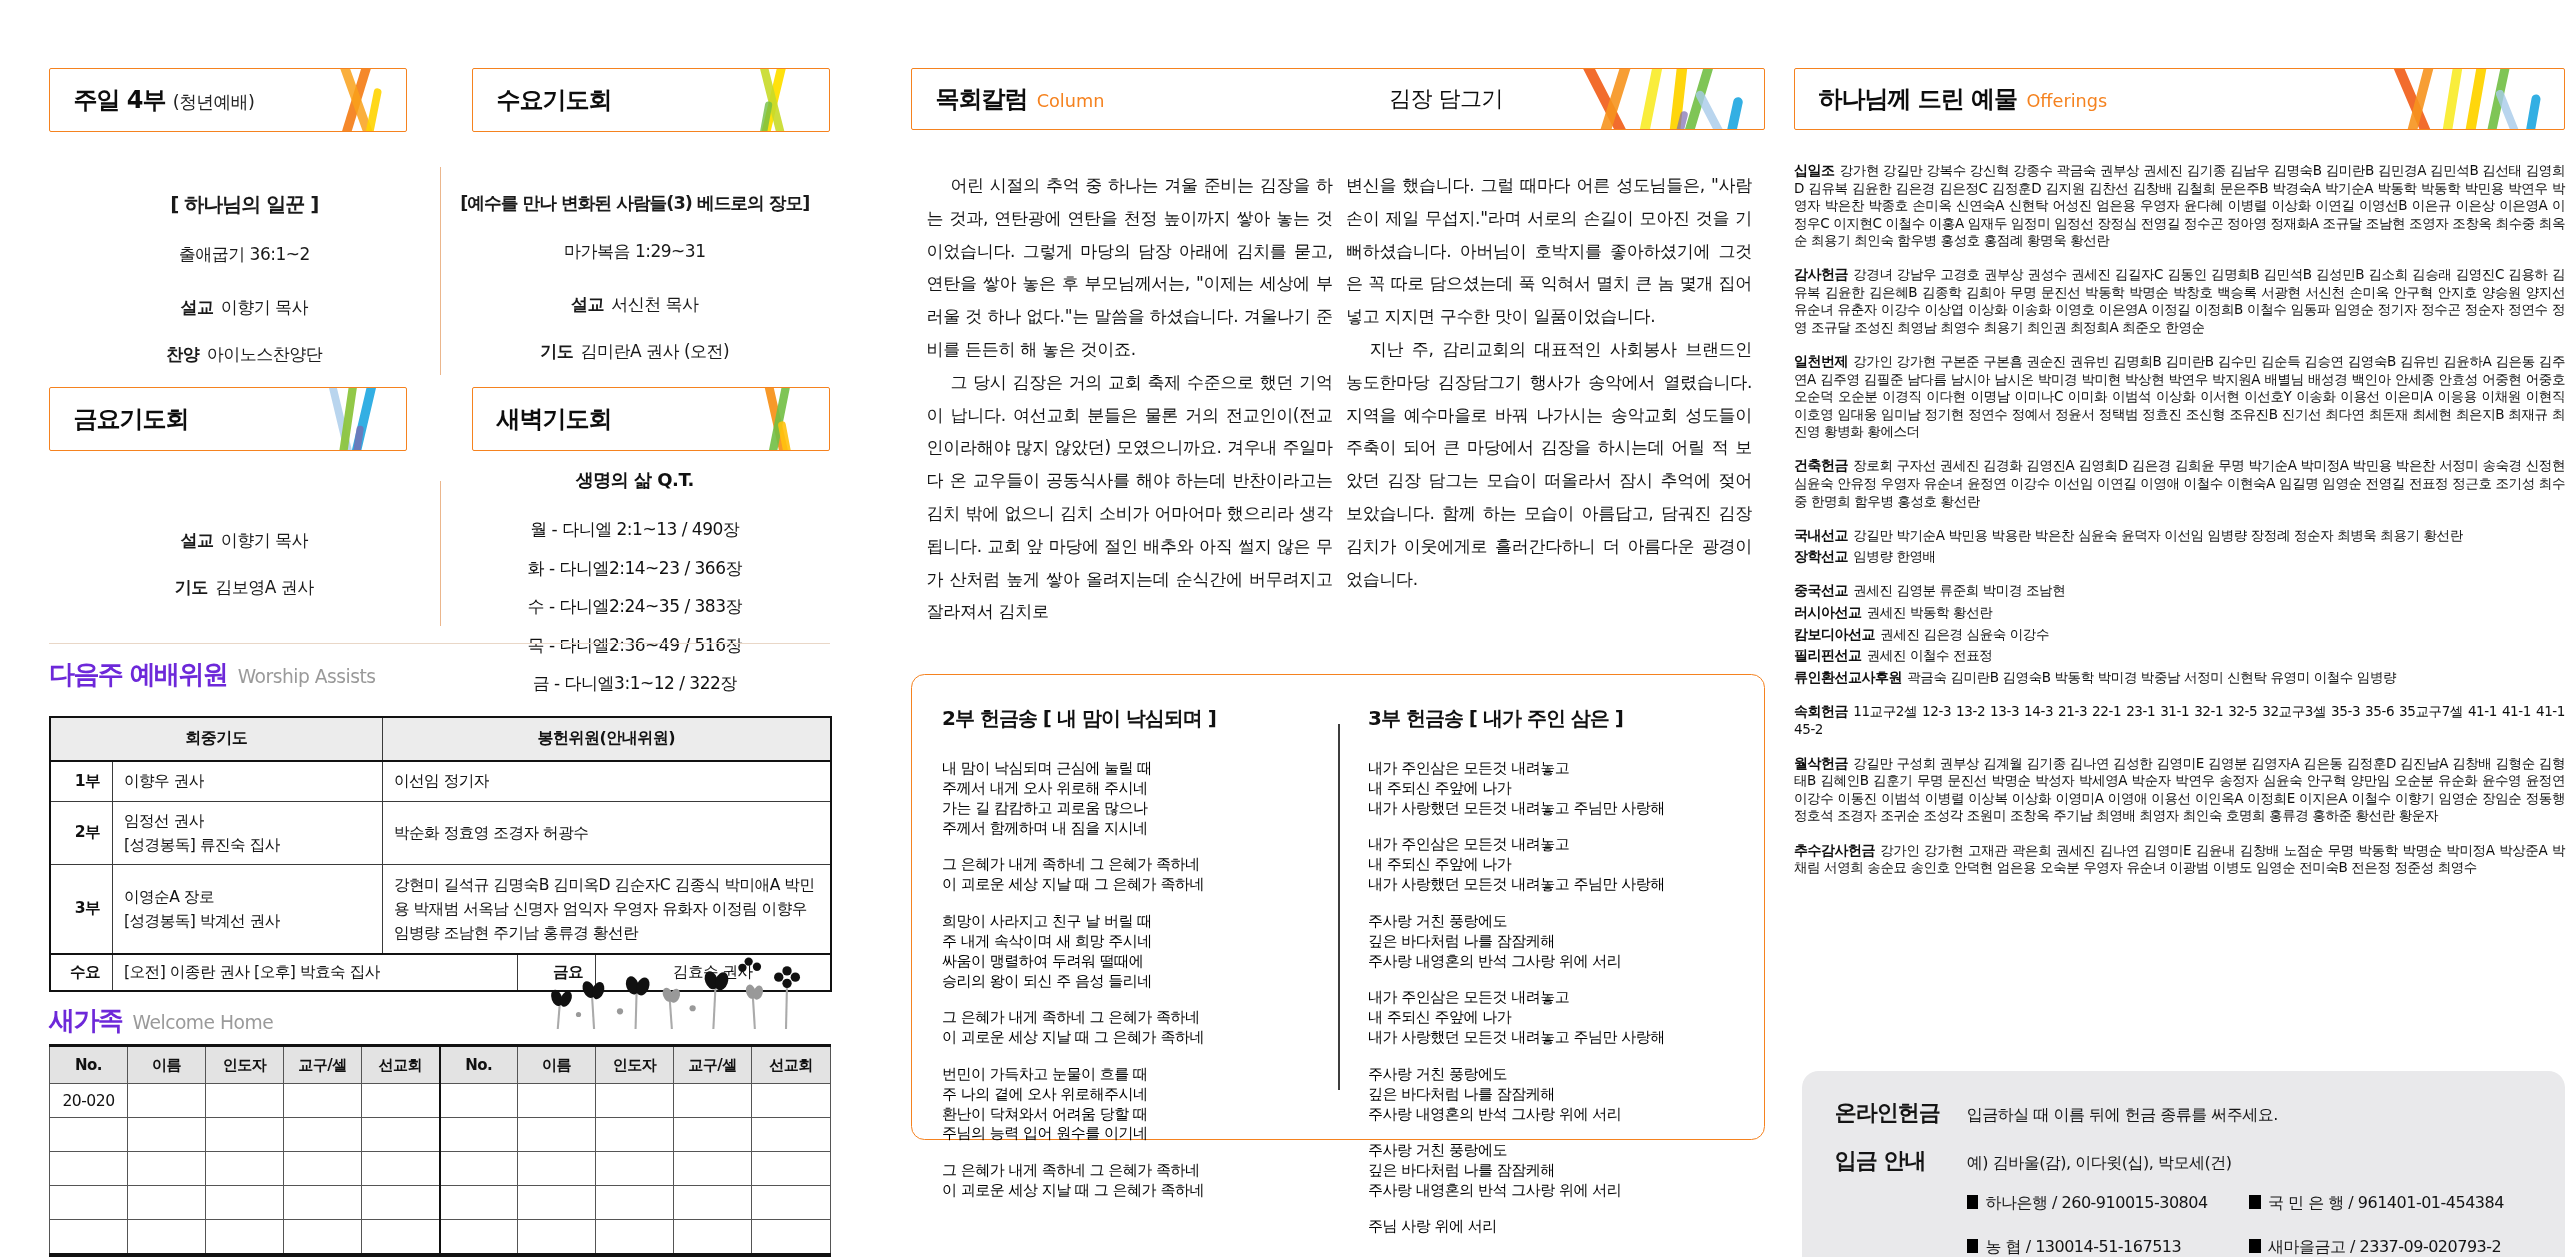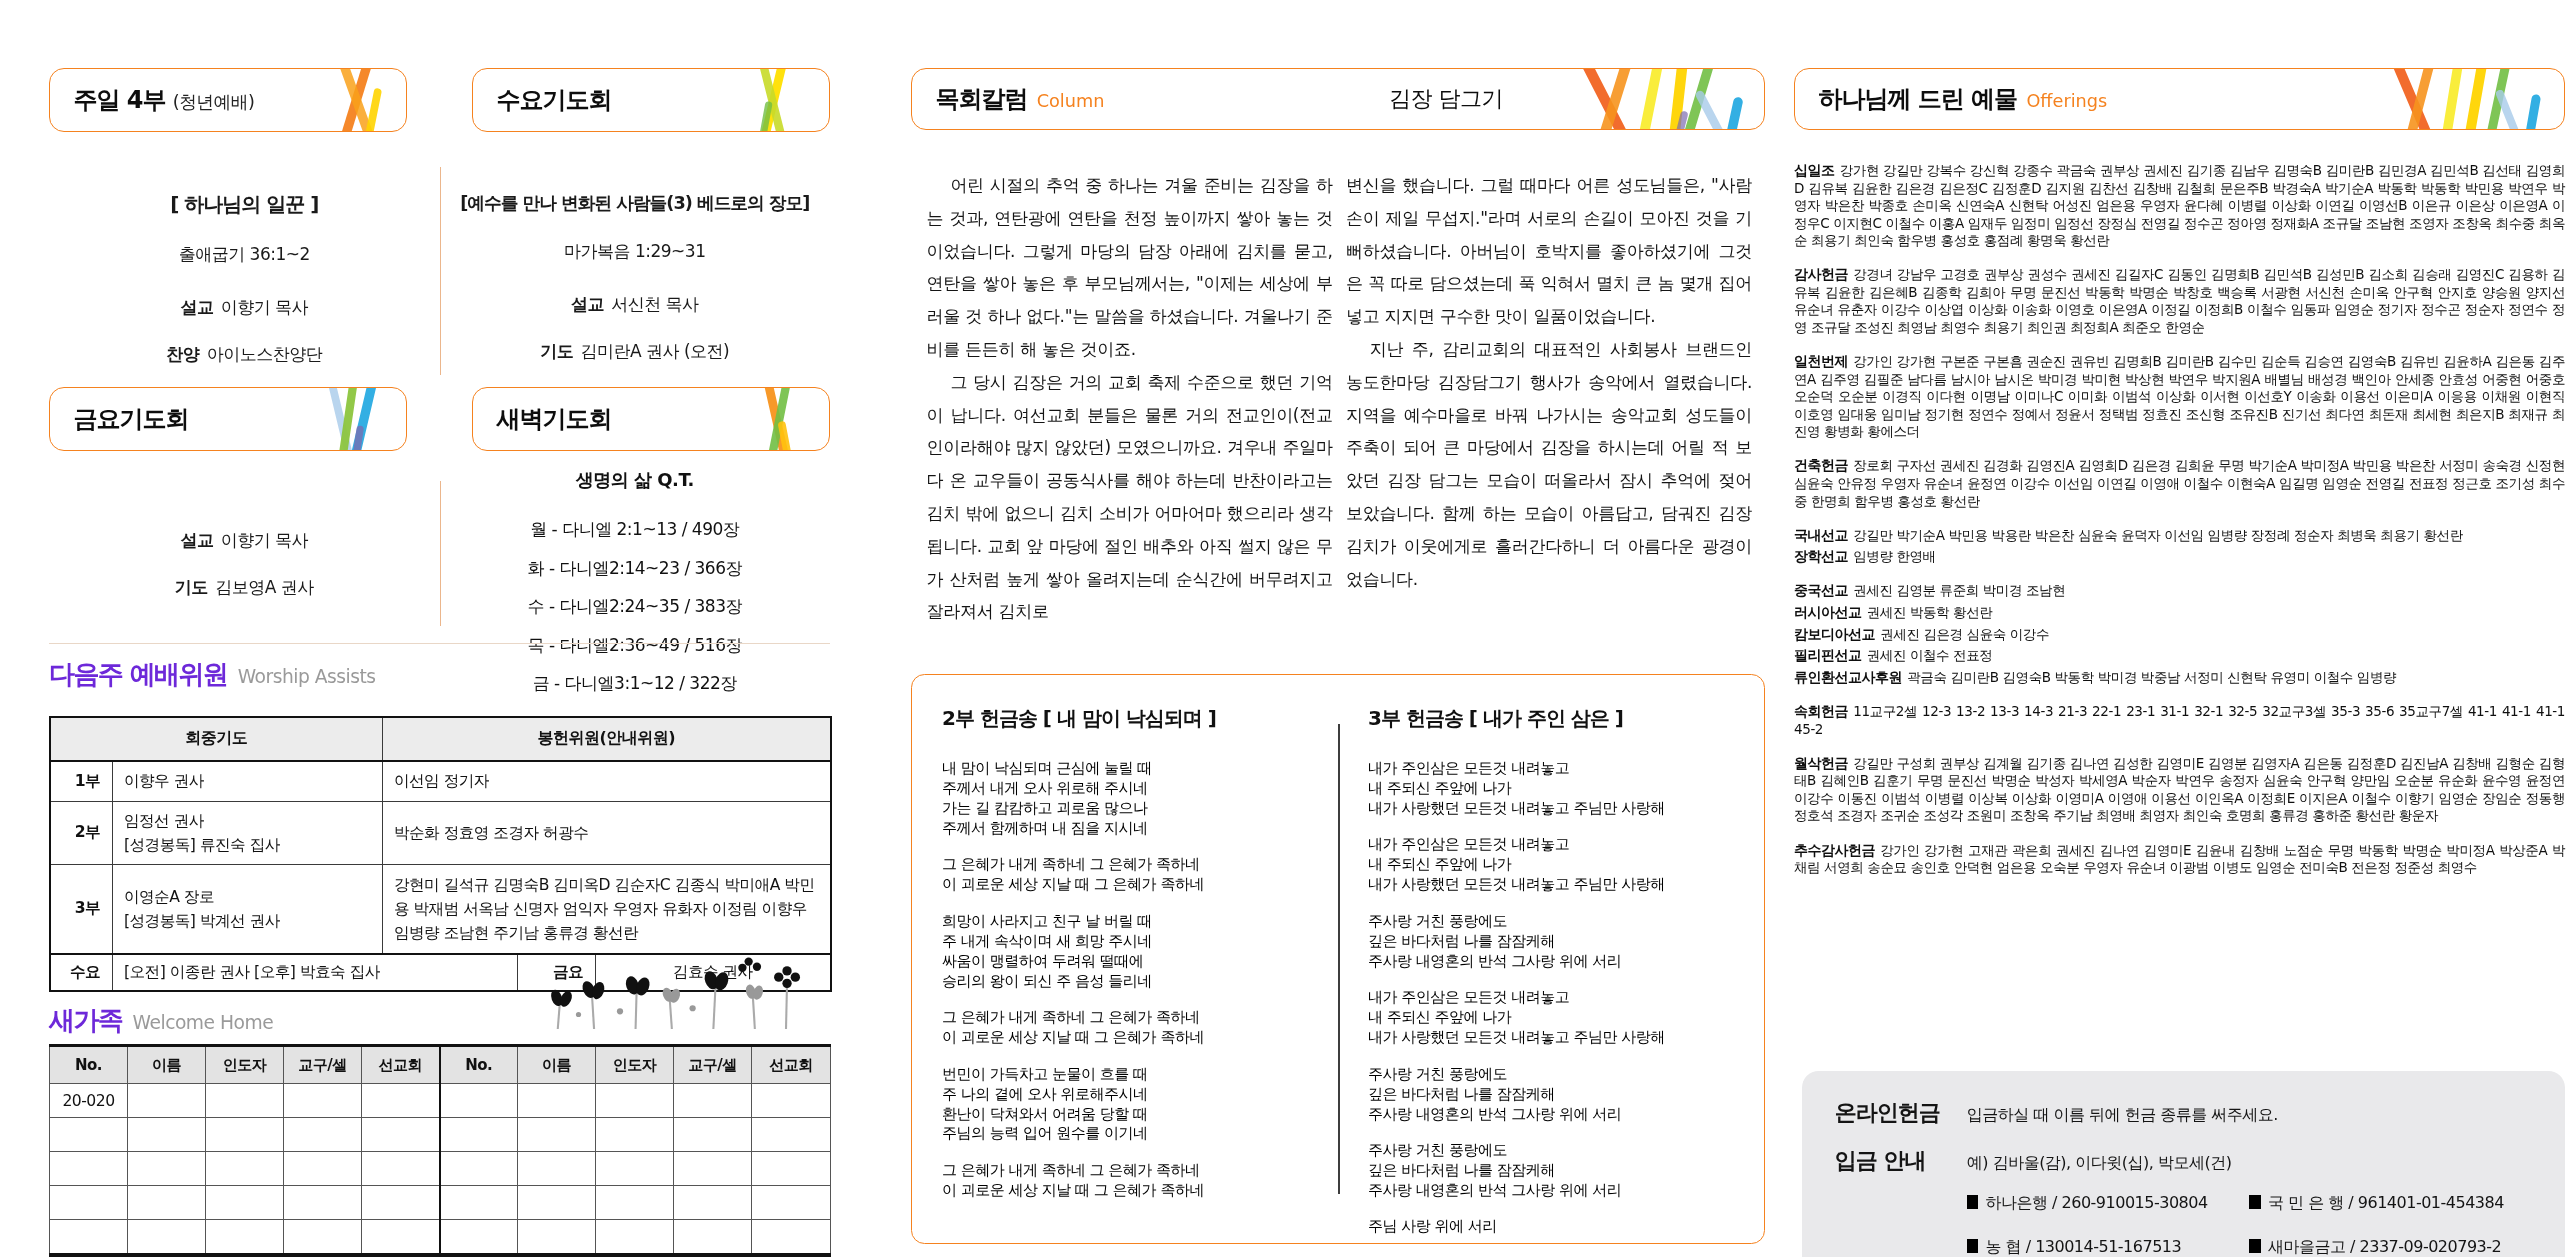--- a/index.html
+++ b/index.html
@@ -9,21 +9,21 @@
     overflow:hidden;
   }
   .panel { position:absolute; top:68px; }
   #panel-left  { left:49px;  width:781px; height:1190px; }
   #panel-mid   { left:911px; width:854px; height:1190px; }
   #panel-right { left:1794px; width:771px; height:1190px; }
 
   
   .svc-box {
     position:relative; height:62px; background:#fff;
-    border:1.6px solid #F5821F; border-radius:15px; overflow:hidden;
+    border:1.6px solid #F5821F; border-radius:2px; overflow:hidden;
   }
   .svc-box .ttl {
     position:absolute; left:23.4px; top:50%; transform:translateY(-50%);
     font-size:24px; font-weight:800; letter-spacing:-1px; color:#0d0d0d; white-space:nowrap;
   }
   .svc-box .sub { font-size:17.7px; font-weight:400; letter-spacing:-0.5px; margin-left:7.3px; color:#222; }
   .svc-box .hdr-en { font-size:17.7px; font-weight:400; color:#F5821F; margin-left:9.3px; letter-spacing:0; }
   .svc-box .headline {
     position:absolute; left:56%; top:50%; transform:translateY(-50%);
     font-size:22px; font-weight:500; letter-spacing:-0.5px; color:#0d0d0d; white-space:nowrap;
@@ -71,21 +71,21 @@
   table.wh thead th { background:#E3E3E3; font-weight:600; height:34px; }
   table.wh .mid-split { border-left:2.6px solid #111; }
   table.wh td.no-cell { font-size:15.6px; }
 
   
   .article-col { position:absolute; width:406px; font-size:17px; line-height:1.93;
                  text-align:justify; color:#141414; letter-spacing:-0.3px; }
   .article-col p { margin:0; }
   .article-col p.indent { text-indent:1.4em; }
 
-  .hymn-box { position:absolute; left:0; width:854px; height:570px; background:#fff;
+  .hymn-box { position:absolute; left:0; width:854px; height:466px; background:#fff;
               border:1.6px solid #F5821F; border-radius:13.5px; box-sizing:border-box;
               display:grid; grid-template-columns:1fr 1fr; padding:30px 0 15.6px; }
   .hymn-box::after { content:""; position:absolute; left:50%; top:49px; bottom:49px; width:1.6px; background:#3d3d3d; }
   .hymn-col { padding:0 30px; }
   .hymn-title { font-size:20px; font-weight:800; letter-spacing:-1px; margin-bottom:27px; white-space:nowrap; }
   .stanza { font-size:15px; line-height:1.33; letter-spacing:-0.5px; white-space:pre-line;
             margin:0 0 16.6px; color:#000000; }
 
   
   .offer-list { position:absolute; left:0; width:771px; font-size:13.5px; line-height:1.3;

